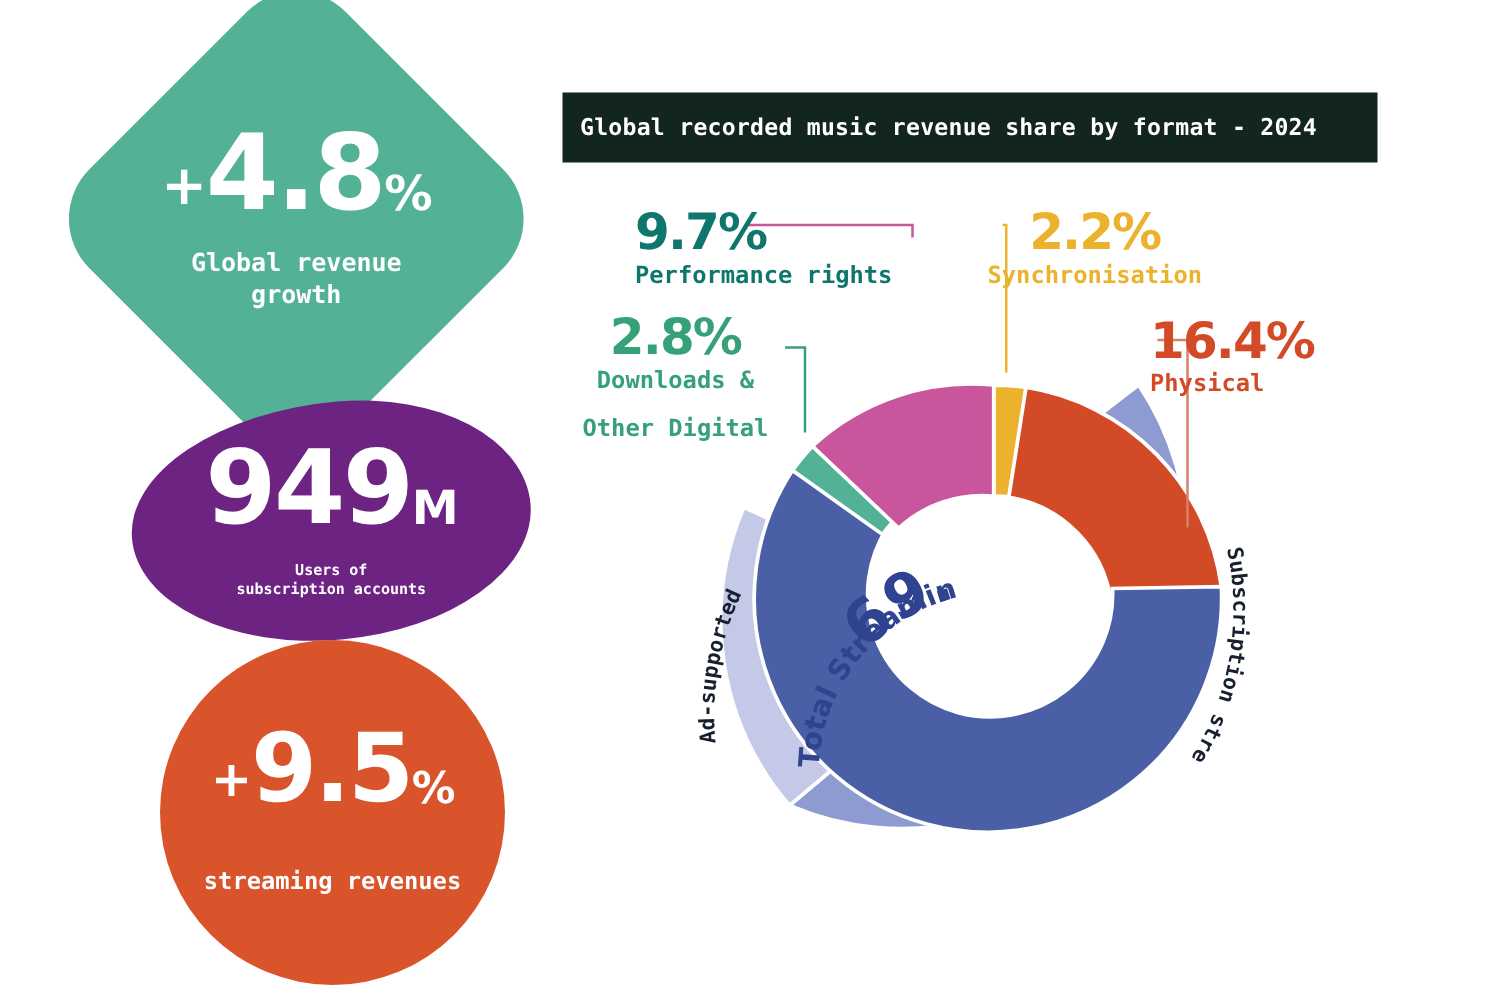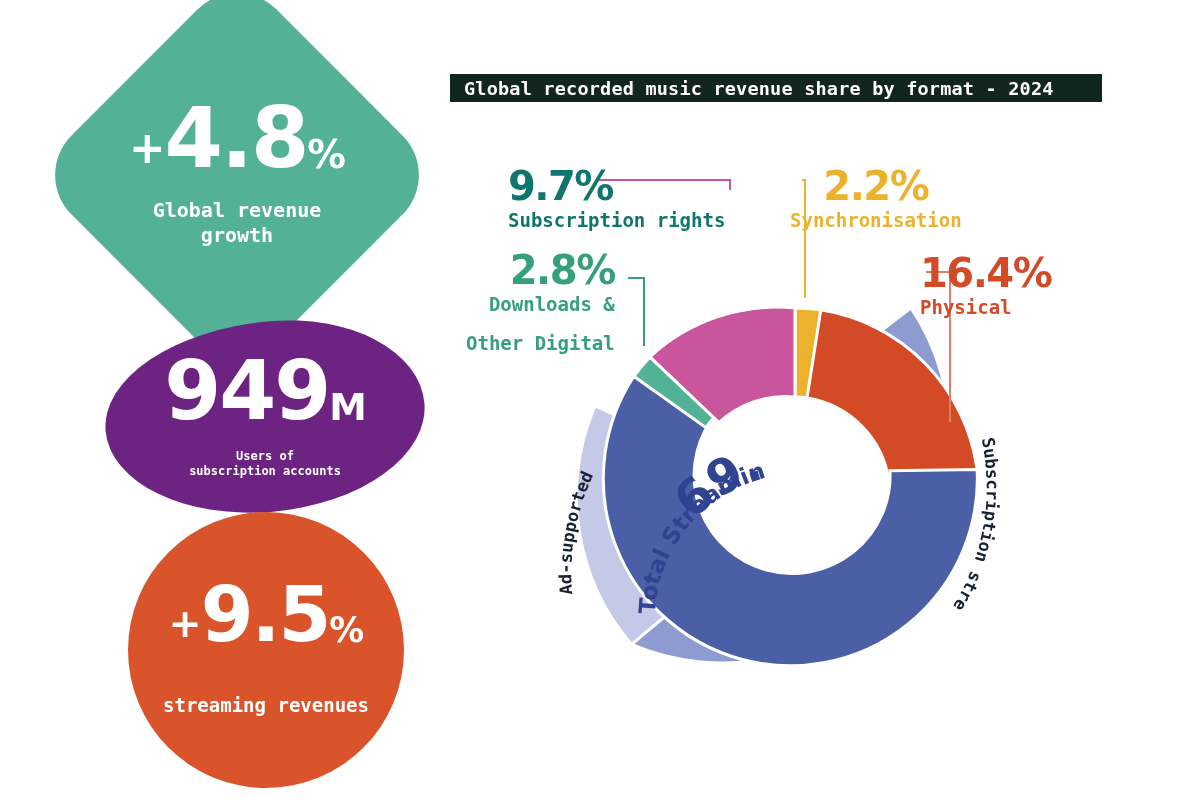--- a/index.html
+++ b/index.html
@@ -48,21 +48,21 @@
   #card-users .sub{font-size:12px;}
 
   
   #card-subgrowth{left:128px;top:512px;width:276px;height:276px;}
   #card-subgrowth .kpi-shape{background:#d9542a;border-radius:50%;}
   #card-subgrowth .big{font-size:76px;}
   #card-subgrowth .sub{font-size:19px;}
 
   
   #title-bar{
-    position:absolute;left:450px;top:74px;width:652px;height:28px;
+    position:absolute;left:450px;top:74px;width:652px;height:56px;
     background:#13251f;display:flex;align-items:center;
   }
   #title-bar .title-text{
     color:#ffffff;font-family:"DejaVu Sans Mono","Liberation Mono",monospace;
     font-weight:bold;font-size:18.5px;letter-spacing:.2px;padding-left:14px;white-space:nowrap;
   }
 
   
   #donut-wrap{position:absolute;left:450px;top:150px;width:690px;height:640px;}
   #donut-svg{position:absolute;left:0;top:0;}
@@ -71,21 +71,21 @@
   .callout{position:absolute;white-space:nowrap;}
   .callout .pct{
     font-family:"DejaVu Sans","Liberation Sans",sans-serif;
     font-weight:bold;font-size:40px;letter-spacing:-1.5px;line-height:1;display:block;
   }
   .callout .nm{
     font-family:"DejaVu Sans Mono","Liberation Mono",monospace;
     font-weight:bold;font-size:19px;line-height:1.18;display:block;margin-top:3px;
   }
   #co-performance{left:508px;top:166px;text-align:left;color:#c9569c;}
-  #co-downloads  {left:466px;top:250px;text-align:right;color:#36a079;}
+  #co-downloads  {left:466px;top:250px;text-align:center;color:#36a079;}
   #co-sync       {left:790px;top:166px;text-align:center;color:#ecb22e;}
   #co-physical   {left:920px;top:253px;text-align:left;color:#d24b26;}
 </style>
 </head>
 <body>
 
 <div id="stage">
 
   <div class="kpi" id="card-growth">
     <div class="kpi-shape" style="background: rgb(83, 177, 150);"></div>
@@ -212,21 +212,21 @@
           <textPath href="#pathCenter" startOffset="3%" id="tp-center-name" font-size="23">Total Streaming </textPath>
         </text>
         <text font-family="DejaVu Sans, Liberation Sans, sans-serif" font-weight="bold" fill="#2f4391">
           <textPath href="#pathCenter" startOffset="56%" id="tp-center-pct" font-size="48">69.0%</textPath>
         </text>
       </g>
     </svg>
 
     <div class="callout" id="co-performance" style="left: 58px; top: 16px; color: #0f766e;">
       <span class="pct">9.7%</span>
-      <span class="nm">Subscription rights</span>
+      <span class="nm">Performance rights</span>
     </div>
 
     <div class="callout" id="co-downloads" style="left: 16px; top: 100px; color: rgb(54, 160, 121);">
       <span class="pct">2.8%</span>
       <span class="nm">Downloads &amp;</span>
       <span class="nm" style="margin-top:17px;">Other Digital</span>
     </div>
 
     <div class="callout" id="co-sync" style="left: 340px; top: 16px; color: rgb(236, 178, 46);">
       <span class="pct">2.2%</span>

